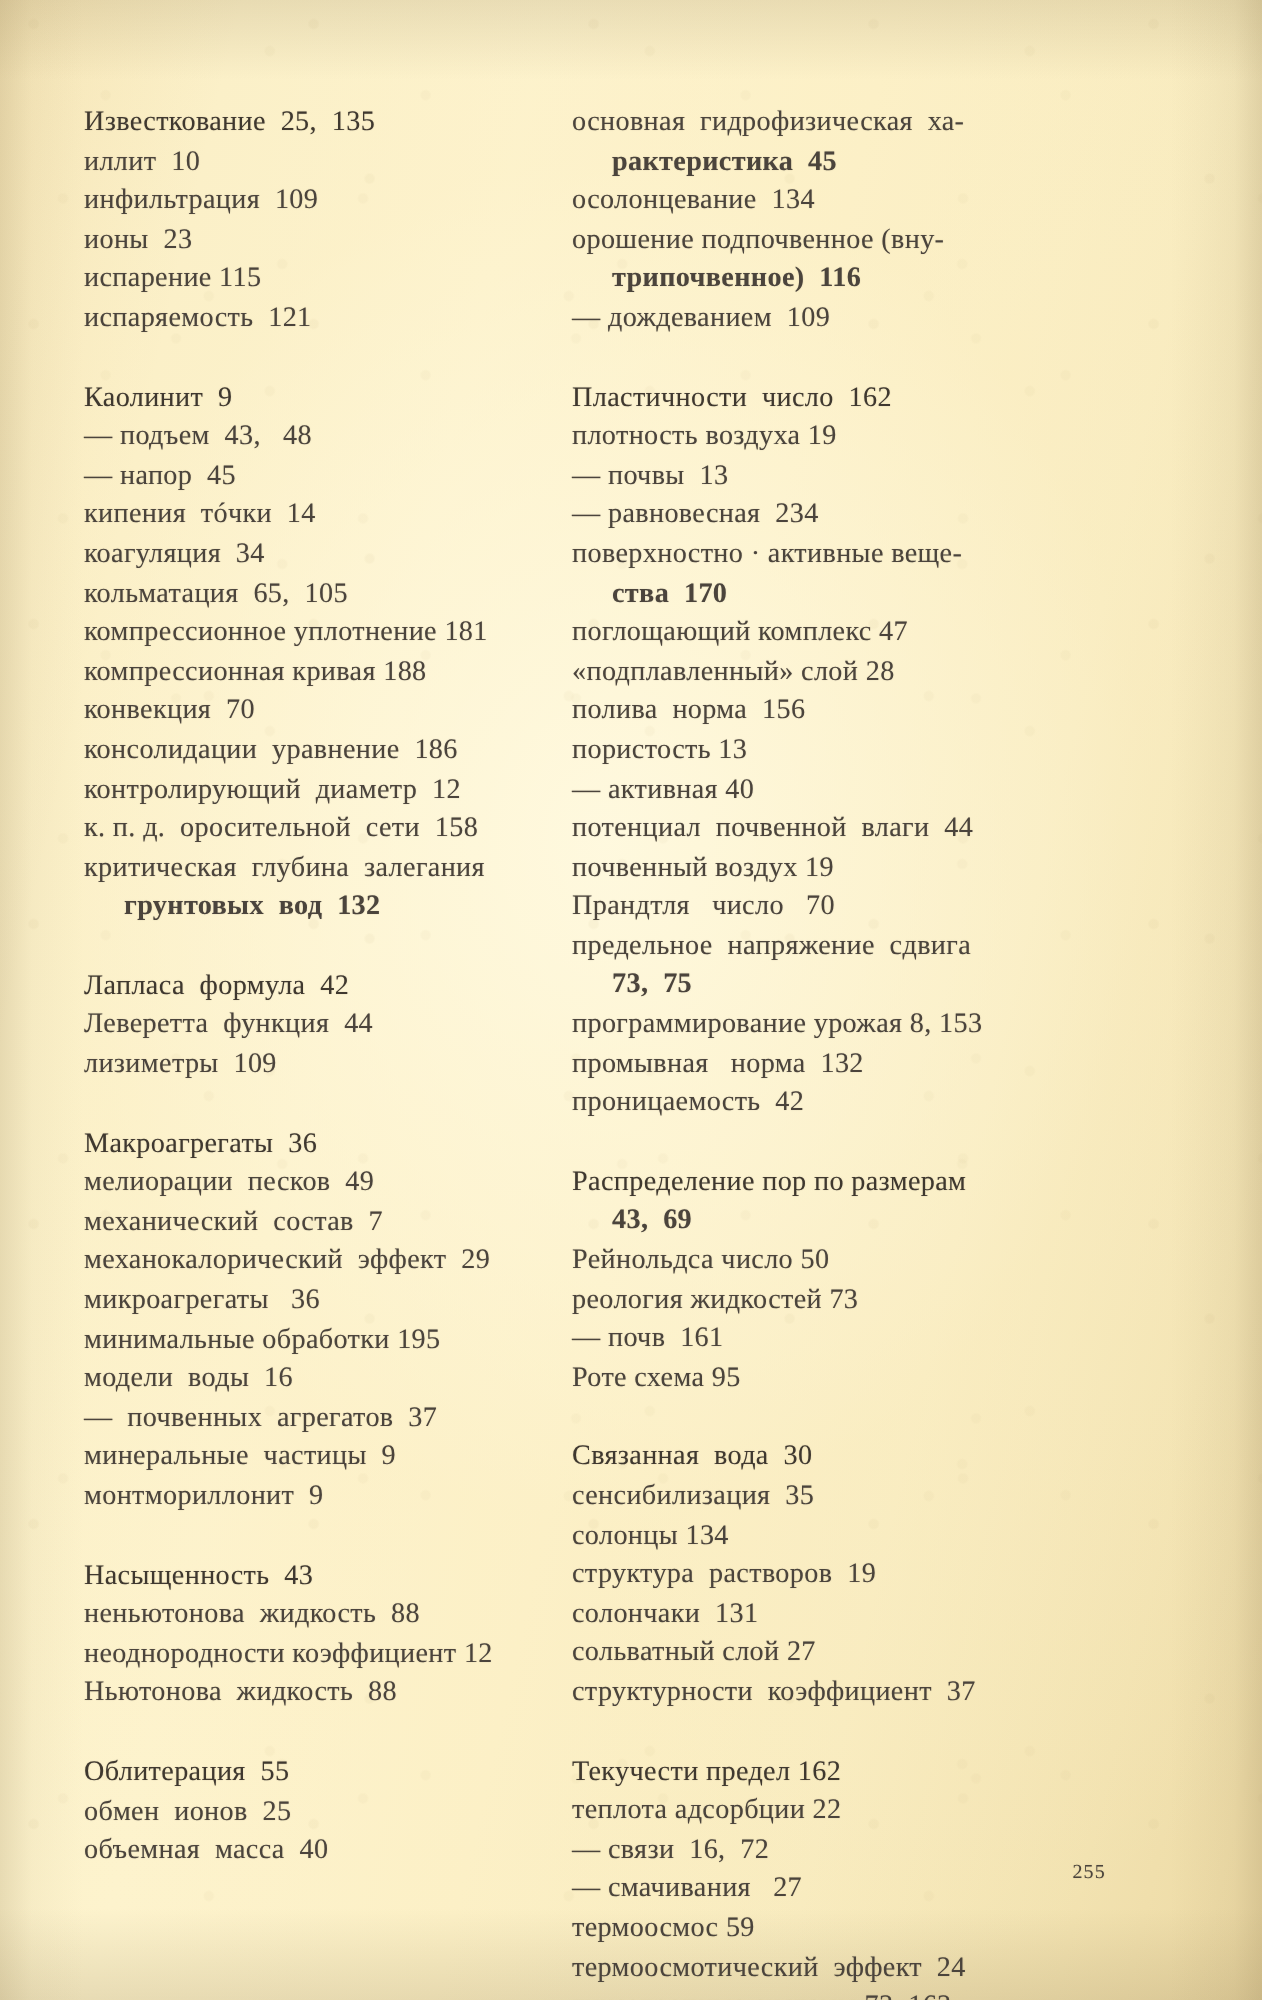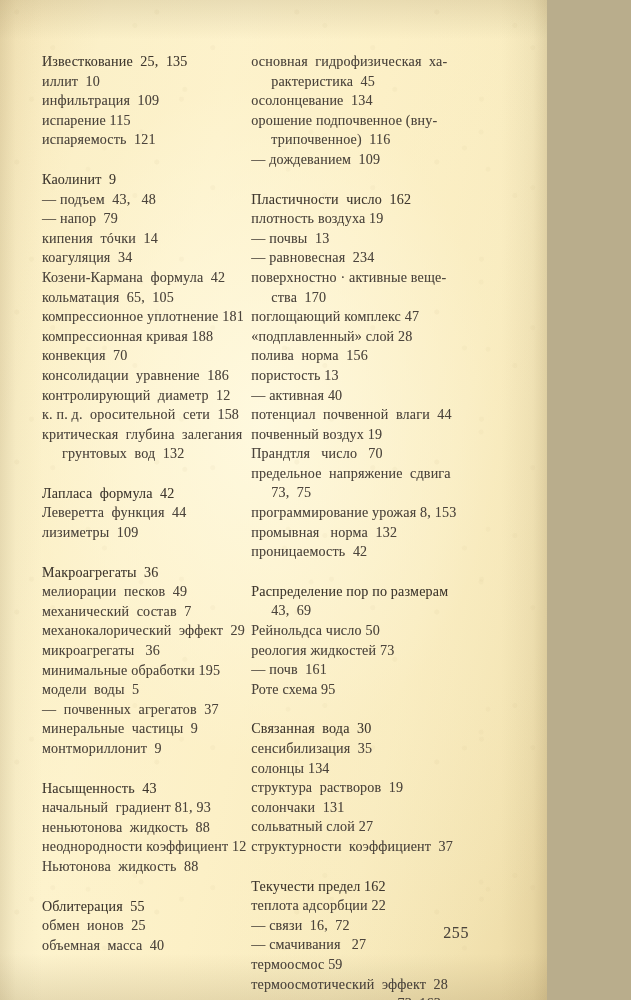--- a/index.html
+++ b/index.html
@@ -6,37 +6,36 @@
   html, body {
     margin: 0;
     padding: 0;
     background: #b9ad8c;
   }
   body {
     font-family: "Liberation Serif", "DejaVu Serif", serif;
   }
   .page {
     position: relative;
-    width: 533px;
+    width: 631px;
     height: 1000px;
     overflow: hidden;
     background:
       radial-gradient(ellipse 78% 62% at 48% 42%,
         rgba(255,250,226,0.85) 0%,
         rgba(252,240,200,0.35) 55%,
         rgba(236,216,166,0.0) 100%),
       linear-gradient(103deg,
         #f4e3b4 0%,
         #fbf0c8 14%,
         #fdf3cd 32%,
         #fcf0c6 52%,
         #f8ebbe 72%,
         #f2e2b0 88%,
         #ecd9a4 100%);
-    padding-left: 14px;
   }
   
   .grain {
     position: absolute;
     inset: 0;
     pointer-events: none;
     opacity: .5;
     background-image:
       radial-gradient(circle at 12% 8%, rgba(190,170,120,.16) 0 2px, transparent 3px),
       radial-gradient(circle at 71% 15%, rgba(190,170,120,.13) 0 2px, transparent 3px),
@@ -80,55 +79,55 @@
 
   .entry {
     font-size: 14.1px;
     line-height: 19.6px;
     color: #4b443c;
     white-space: pre-wrap;
     letter-spacing: .18px;
     text-shadow: 0 0 .6px rgba(75,68,60,.30);
   }
   .entry.head { color: #3f382f; }
-  .entry.cont { padding-left: 20px; }
+  .entry.cont { padding-left: 20px; font-weight: bold; }
 
   .pageno {
     position: absolute;
     right: 78px;
     bottom: 58px;
-    font-size: 16px;
+    font-size: 10px;
     color: #4b443c;
     letter-spacing: .6px;
     text-shadow: 0 0 .6px rgba(75,68,60,.3);
   }
 </style>
 </head>
 <body>
 
 <div class="page">
   <div class="grain"></div>
   <div class="edge-shade"></div>
 
   <div class="columns">
     <div class="col col-left">
         <div class="group">
           <div class="entry head">Известкование  25,  135</div>
           <div class="entry">иллит  10</div>
           <div class="entry">инфильтрация  109</div>
+          <div class="entry">ионы  23</div>
           <div class="entry">испарение 115</div>
           <div class="entry">испаряемость  121</div>
         </div>
         <div class="group">
           <div class="entry head">Каолинит  9</div>
           <div class="entry">— подъем  43,   48</div>
-          <div class="entry">— напор  79</div>
+          <div class="entry">— напор  45</div>
           <div class="entry">кипения  тóчки  14</div>
           <div class="entry">коагуляция  34</div>
-          <div class="entry">Козени-Кармана  формула  42</div>
           <div class="entry">кольматация  65,  105</div>
           <div class="entry">компрессионное уплотнение 181</div>
           <div class="entry">компрессионная кривая 188</div>
           <div class="entry">конвекция  70</div>
           <div class="entry">консолидации  уравнение  186</div>
           <div class="entry">контролирующий  диаметр  12</div>
           <div class="entry">к. п. д.  оросительной  сети  158</div>
           <div class="entry">критическая  глубина  залегания</div>
           <div class="entry cont">грунтовых  вод  132</div>
         </div>
@@ -137,28 +136,27 @@
           <div class="entry">Леверетта  функция  44</div>
           <div class="entry">лизиметры  109</div>
         </div>
         <div class="group">
           <div class="entry head">Макроагрегаты  36</div>
           <div class="entry">мелиорации  песков  49</div>
           <div class="entry">механический  состав  7</div>
           <div class="entry">механокалорический  эффект  29</div>
           <div class="entry">микроагрегаты   36</div>
           <div class="entry">минимальные обработки 195</div>
-          <div class="entry">модели  воды  5</div>
+          <div class="entry">модели  воды  16</div>
           <div class="entry">—  почвенных  агрегатов  37</div>
           <div class="entry">минеральные  частицы  9</div>
           <div class="entry">монтмориллонит  9</div>
         </div>
         <div class="group">
           <div class="entry head">Насыщенность  43</div>
-          <div class="entry">начальный  градиент 81, 93</div>
           <div class="entry">неньютонова  жидкость  88</div>
           <div class="entry">неоднородности коэффициент 12</div>
           <div class="entry">Ньютонова  жидкость  88</div>
         </div>
         <div class="group">
           <div class="entry head">Облитерация  55</div>
           <div class="entry">обмен  ионов  25</div>
           <div class="entry">объемная  масса  40</div>
         </div>
       </div>
@@ -208,20 +206,20 @@
           <div class="entry">солончаки  131</div>
           <div class="entry">сольватный слой 27</div>
           <div class="entry">структурности  коэффициент  37</div>
         </div>
         <div class="group">
           <div class="entry head">Текучести предел 162</div>
           <div class="entry">теплота адсорбции 22</div>
           <div class="entry">— связи  16,  72</div>
           <div class="entry">— смачивания   27</div>
           <div class="entry">термоосмос 59</div>
-          <div class="entry">термоосмотический  эффект  28</div>
+          <div class="entry">термоосмотический  эффект  24</div>
           <div class="entry">тиксотропные системы 73, 163</div>
         </div>
       </div>
   </div>
 
   <div class="pageno">255</div>
 </div>
 
 </body></html>

